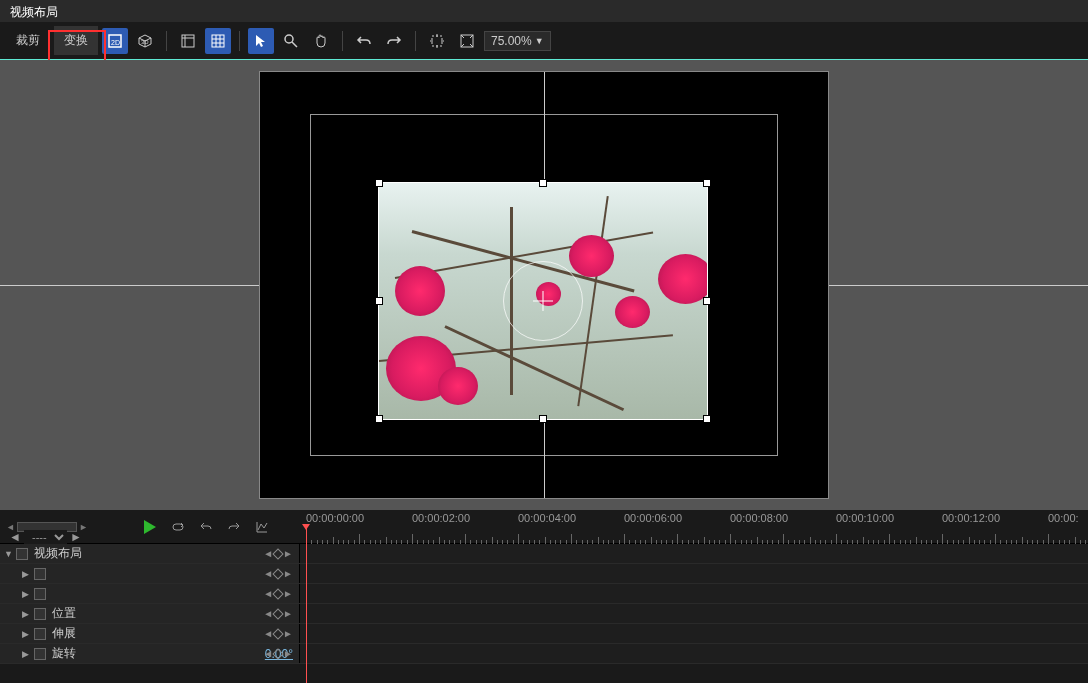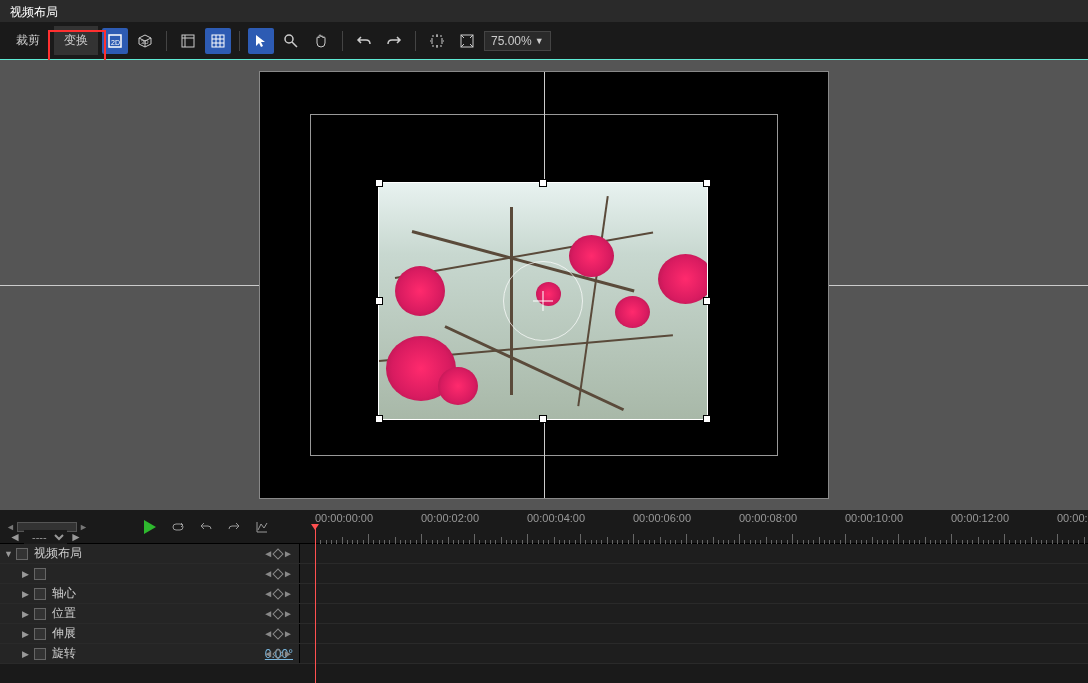--- a/index.html
+++ b/index.html
@@ -37,21 +37,21 @@
 .play-btn { width: 26px; height: 26px; display: flex; align-items: center; justify-content: center; cursor: pointer; }
 .play-btn svg { width: 18px; height: 18px; }
 .pb-btn { width: 24px; height: 24px; display: flex; align-items: center; justify-content: center; cursor: pointer; color: #999; }
 .pb-btn svg { width: 14px; height: 14px; }
 .scrub-mini { display: flex; align-items: center; gap: 2px; }
 .scrub-mini .mini-box { width: 60px; height: 10px; background: #333; border: 1px solid #555; }
 .nav-arrows { display: flex; gap: 2px; align-items: center; }
 .nav-arrow { width: 14px; height: 14px; display: flex; align-items: center; justify-content: center; cursor: pointer; color: #999; }
 .rate-select { background: #1a1a1a; color: #999; border: none; font-size: 11px; padding: 0 4px; }
 
-.timeline-ruler { position: absolute; left: 300px; right: 0; top: 0; height: 34px; color: #999; font-size: 11px; margin-left: 9px; }
+.timeline-ruler { position: absolute; left: 300px; right: 0; top: 0; height: 34px; color: #999; font-size: 11px; }
 .ruler-label { position: absolute; top: 2px; }
 .ruler-ticks { position: absolute; bottom: 0; left: 0; right: 0; height: 14px; }
 .ruler-tick { position: absolute; bottom: 0; width: 1px; background: #666; }
 .playhead { position: absolute; top: 14px; width: 1px; background: #ff5050; height: 160px; }
 .playhead::before { content: ''; position: absolute; top: 0; left: -4px; width: 0; height: 0; border-left: 4px solid transparent; border-right: 4px solid transparent; border-top: 6px solid #ff5050; }
 
 .track-list { flex: 1; overflow-y: auto; }
 .track-row { height: 20px; display: flex; align-items: center; border-bottom: 1px solid #2a2a2a; }
 .track-left { width: 300px; display: flex; align-items: center; height: 100%; background: #252525; border-right: 1px solid #000; padding-left: 4px; gap: 2px; position: relative; }
 .track-right { flex: 1; height: 100%; background: #1e1e1e; }
@@ -411,21 +411,20 @@
             <div class="diamond"></div>
             <span>►</span>
           </div>
         </div>
         <div class="track-right"></div>
       </div>
       <div class="track-row">
         <div class="track-left" style="padding-left: 22px;">
           <span class="expand-icon">▶</span>
           <div class="enable-box"></div>
-          <span class="track-name">轴心</span>
           <div class="key-nav">
             <span>◄</span>
             <div class="diamond"></div>
             <span>►</span>
           </div>
         </div>
         <div class="track-right"></div>
       </div>
       <div class="track-row">
         <div class="track-left" style="padding-left: 22px;">

